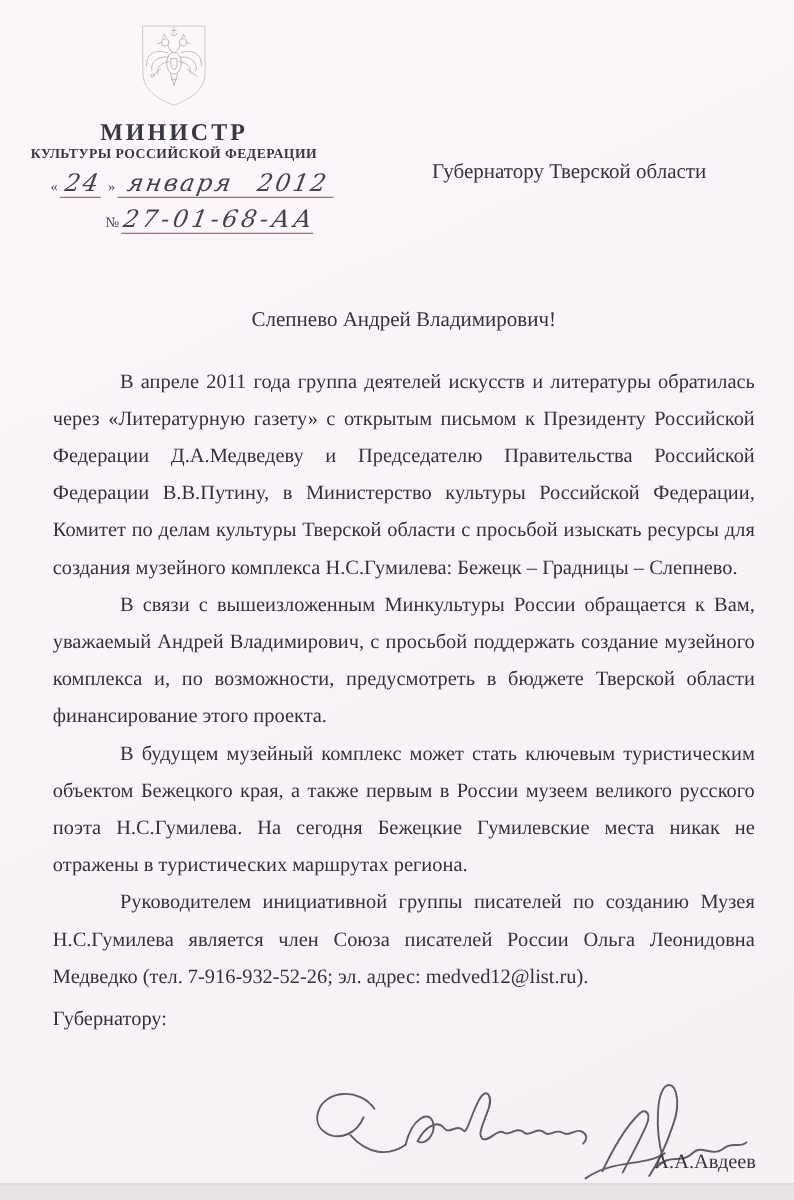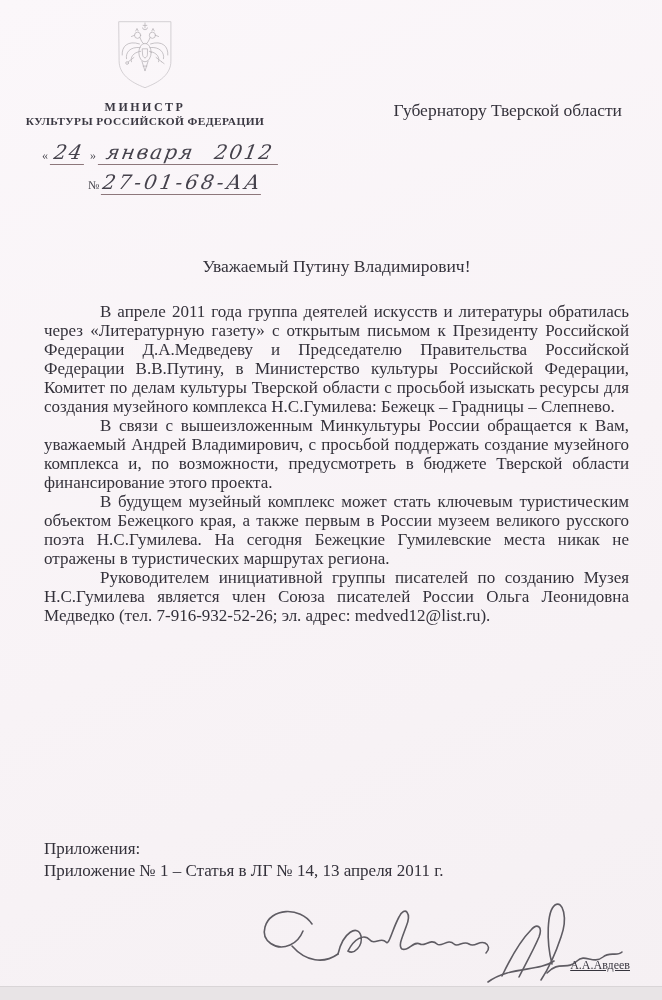--- a/index.html
+++ b/index.html
@@ -8,50 +8,50 @@
     width:662px;height:1000px;
     margin:0 auto;
     background:linear-gradient(155deg,#fbf7fa 0%,#f8f3f6 55%,#f5f0f3 100%);
     overflow:hidden;
     font-family:"Liberation Serif", serif;
     color:#33313a;
   }
   
   .letterhead{position:absolute;left:22px;top:18px;width:246px;text-align:center;}
   .emblem{display:block;margin:0 auto;}
-  .lh-title1{margin-top:8px;font-weight:bold;font-size:12px;letter-spacing:2.5px;color:#3a3842;}
+  .lh-title1{margin-top:8px;font-weight:bold;font-size:20px;letter-spacing:2.5px;color:#3a3842;}
   .lh-title2{margin-top:0;font-weight:bold;font-size:11.4px;letter-spacing:0.4px;color:#3a3842;white-space:nowrap;}
   .date-row{position:absolute;left:42px;top:140px;width:260px;text-align:left;white-space:nowrap;}
   .num-row{position:absolute;left:88px;top:170px;width:220px;text-align:left;white-space:nowrap;}
   .q{font-size:12px;color:#4a4850;vertical-align:baseline;}
   .hand{
     display:inline-block;
     font-family:"DejaVu Serif", serif;
     font-style:italic;
     font-size:20px;
     color:#45424c;
     transform:skewX(-10deg);
     letter-spacing:2px;
   }
   .u{border-bottom:1px solid #8d777b;}
   .day{min-width:34px;text-align:center;}
   .my{min-width:180px;text-align:center;word-spacing:12px;}
   .nv{min-width:150px;text-align:center;letter-spacing:3px;}
   
-  .addressee{position:absolute;left:360px;top:100px;width:262px;text-align:right;font-size:17.5px;color:#34323b;}
+  .addressee{position:absolute;left:360px;top:132px;width:262px;text-align:left;font-size:17.5px;color:#34323b;}
   .addr2{margin-top:25px;letter-spacing:1.2px;}
   
   .salutation{position:absolute;left:44px;top:256px;width:585px;text-align:center;font-size:17.5px;color:#34323b;}
-  .body-text{position:absolute;left:44px;top:302px;width:585px;font-size:17px;line-height:19px;text-align:justify;}
+  .body-text{position:absolute;left:44px;top:302px;width:585px;font-size:17px;line-height:31px;text-align:justify;}
   .body-text p{margin:0;text-indent:56px;}
   
   .attachments{position:absolute;left:44px;top:838px;width:592px;font-size:17px;line-height:21.5px;text-align:left;}
   
   .signature{position:absolute;left:250px;top:896px;}
-  .sig-name{position:absolute;left:500px;top:958px;width:130px;text-align:right;font-size:12px;color:#36343d;text-decoration:underline;}
+  .sig-name{position:absolute;left:500px;top:958px;width:130px;text-align:right;font-size:17px;color:#36343d;}
   .scan-edge{position:absolute;left:0;bottom:0;width:662px;height:13px;background:#e8e4e6;border-top:1px solid #d9d5d7;}
 </style>
 </head>
 <body>
 
 <div class="page">
 
   <div class="letterhead">
     <svg class="emblem" width="62" height="74" viewBox="0 0 100 120" fill="none" stroke="#b5b1b5" stroke-width="1.2" stroke-linecap="round">
 
@@ -94,32 +94,31 @@
   </div>
   <div class="num-row">
     <span class="q">№</span>
     <span class="hand u nv">27-01-68-АА</span>
   </div>
 
   <div class="addressee">
     <div>Губернатору Тверской области</div>
   </div>
 
-  <div class="salutation">Уважаемый Путину Владимирович!</div>
+  <div class="salutation">Слепнево Андрей Владимирович!</div>
 
   <div class="body-text">
     <p>В апреле 2011 года группа деятелей искусств и литературы обратилась через «Литературную газету» с открытым письмом к Президенту Российской Федерации Д.А.Медведеву и Председателю Правительства Российской Федерации В.В.Путину, в Министерство культуры Российской Федерации, Комитет по делам культуры Тверской области с просьбой изыскать ресурсы для создания музейного комплекса Н.С.Гумилева: Бежецк – Градницы – Слепнево.</p>
     <p>В связи с вышеизложенным Минкультуры России обращается к Вам, уважаемый Андрей Владимирович, с просьбой поддержать создание музейного комплекса и, по возможности, предусмотреть в бюджете Тверской области финансирование этого проекта.</p>
     <p>В будущем музейный комплекс может стать ключевым туристическим объектом Бежецкого края, а также первым в России музеем великого русского поэта Н.С.Гумилева. На сегодня Бежецкие Гумилевские места никак не отражены в туристических маршрутах региона.</p>
     <p>Руководителем инициативной группы писателей по созданию Музея Н.С.Гумилева является член Союза писателей России Ольга Леонидовна Медведко (тел. 7-916-932-52-26; эл. адрес: medved12@list.ru).</p>
   </div>
 
   <div class="attachments">
-    <div>Приложения:</div>
-    <div>Приложение № 1 – Статья в ЛГ № 14, 13 апреля 2011 г.</div>
+    <div>Губернатору:</div>
   </div>
 
   <svg class="signature" width="392" height="96" viewBox="0 0 392 96" fill="none" stroke="#4b4850" stroke-width="1.6" stroke-linecap="round" opacity="0.88">
 
     <path d="M62,28 C50,10 20,12 15,31 C11,45 26,55 40,49 C47,46 51,40 53,35"></path>
     <path d="M42,50 C56,66 74,68 88,58"></path>
 
     <path d="M88,58 C93,36 108,28 111,40 C113,50 104,59 98,55 C104,43 114,37 120,44 C124,50 131,40 136,46 C139,50 142,34 149,21 C155,9 162,17 156,31 C152,42 148,50 152,53 C158,56 164,44 170,48 C174,51 181,42 187,48 C191,52 198,42 204,48 C208,52 213,44 219,48 C225,52 229,44 235,47 C239,49 240,53 236,57"></path>
 
     <path d="M252,80 C262,59 273,42 281,34 C287,27 293,30 289,41 C283,55 275,69 269,81"></path>

